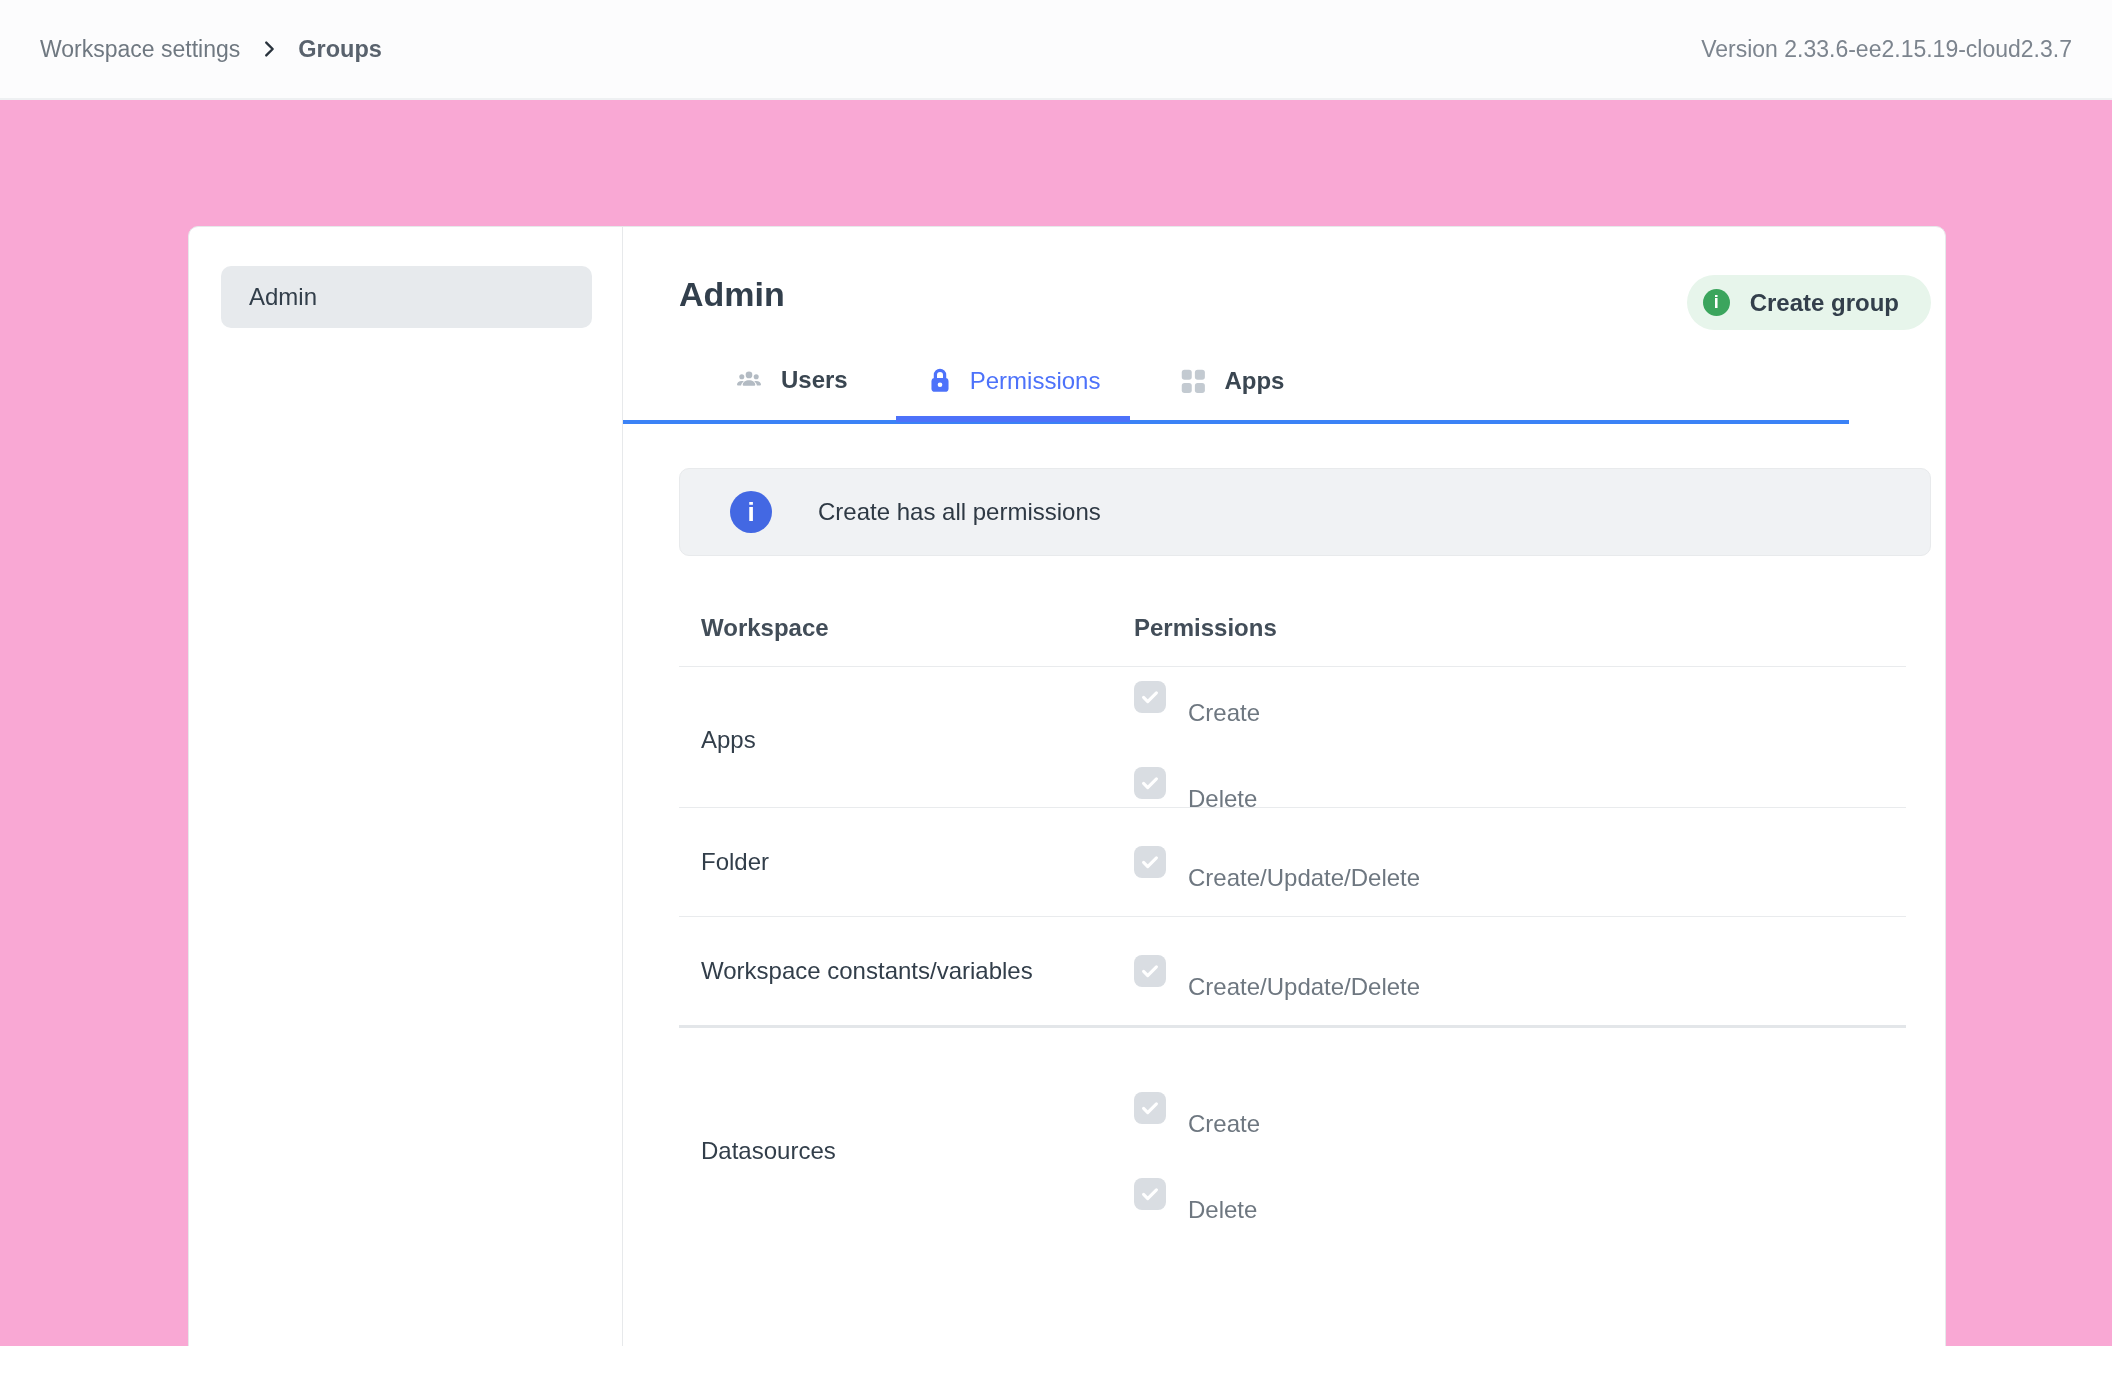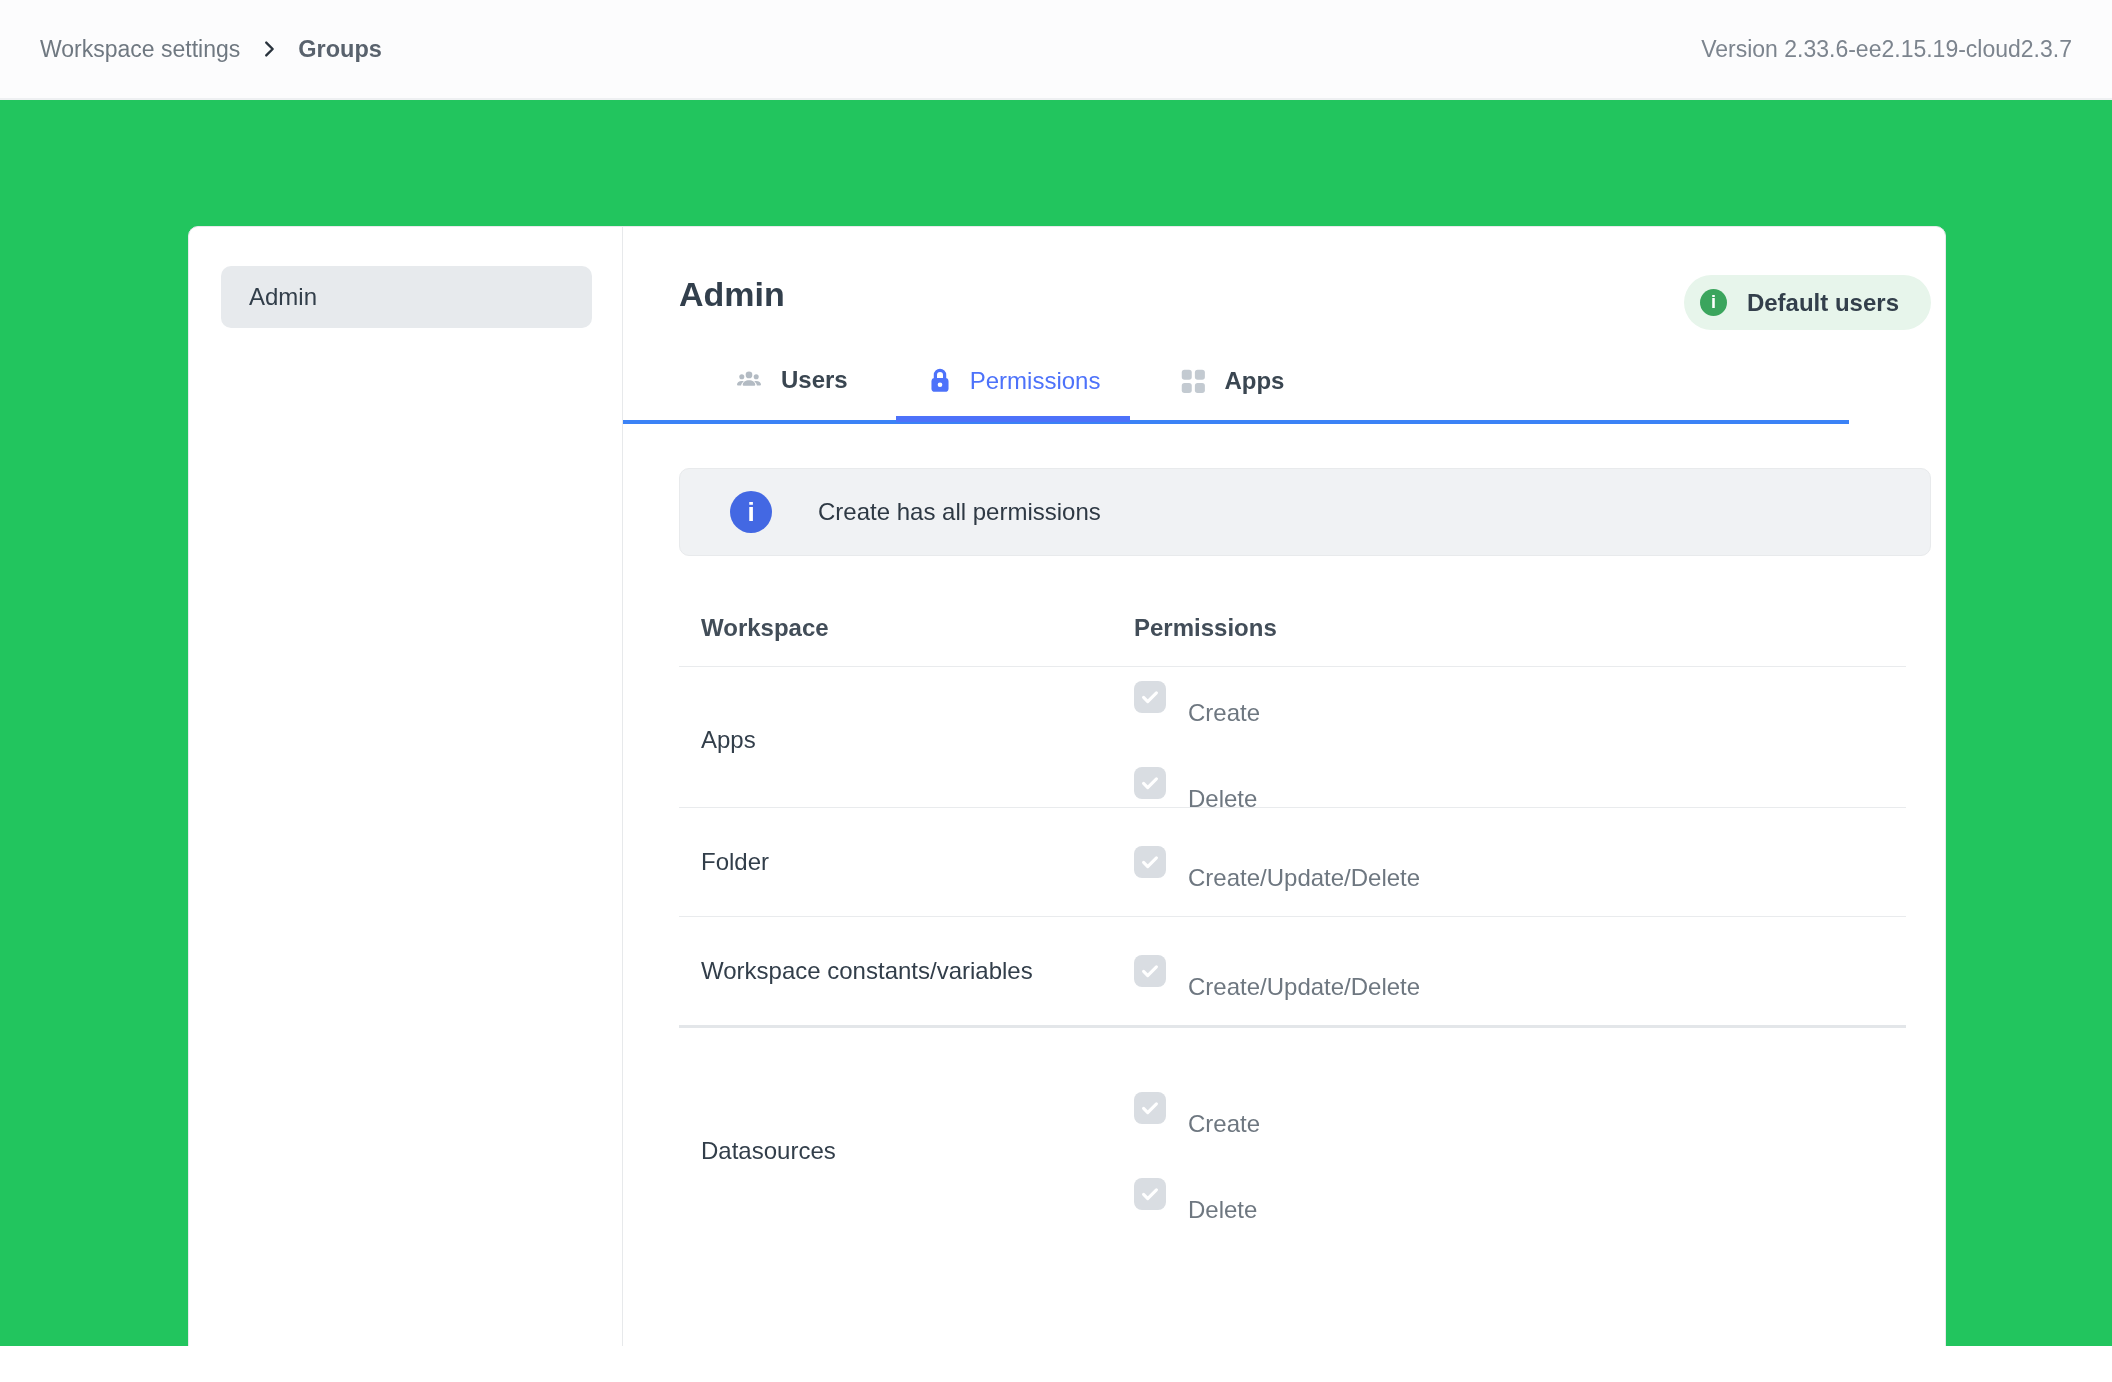--- a/index.html
+++ b/index.html
@@ -1,18 +1,18 @@
 <!DOCTYPE html>
 <html><head>
 <meta charset="utf-8">
 <style>
   * { margin:0; padding:0; box-sizing:border-box; }
   html,body { width:2112px; height:1382px; }
   body { font-family:"Liberation Sans", sans-serif; background:#ffffff; color:#323e4a; }
-  .screen { position:relative; width:2112px; height:1346px; overflow:hidden; background:#22c55e; }
+  .screen { position:relative; width:2112px; height:1346px; overflow:hidden; background:#f9a8d4; }
 
   
   .topbar { height:100px; background:#fcfcfd; border-bottom:2px solid #eef0f2;
             display:flex; align-items:center; justify-content:space-between; padding:0 40px; }
   .breadcrumb { display:flex; align-items:center; gap:18px; }
   .crumb-link { font-size:23px; color:#6f7881; cursor:pointer; }
   .crumb-sep { display:flex; align-items:center; }
   .crumb-current { font-size:23.5px; font-weight:700; color:#59626d; }
   .version { font-size:23px; color:#7c848e; }
 
@@ -114,21 +114,21 @@
           <span>Admin</span>
         </div>
       </aside>
 
       <section class="group-detail">
 
         <div class="detail-head">
           <h2 class="detail-title">Admin</h2>
           <div class="badge">
             <span class="badge-dot">i</span>
-            <span class="badge-label">Default users</span>
+            <span class="badge-label">Create group</span>
           </div>
         </div>
 
         <nav class="tabs">
           <div class="tab">
             <span class="ticon">
               <svg width="32" height="32" viewBox="0 0 24 24" fill="#b3bbc3">
                 <circle cx="12" cy="8.2" r="2.5"></circle>
                 <circle cx="6.6" cy="9.6" r="1.9"></circle>
                 <circle cx="17.4" cy="9.6" r="1.9"></circle>

